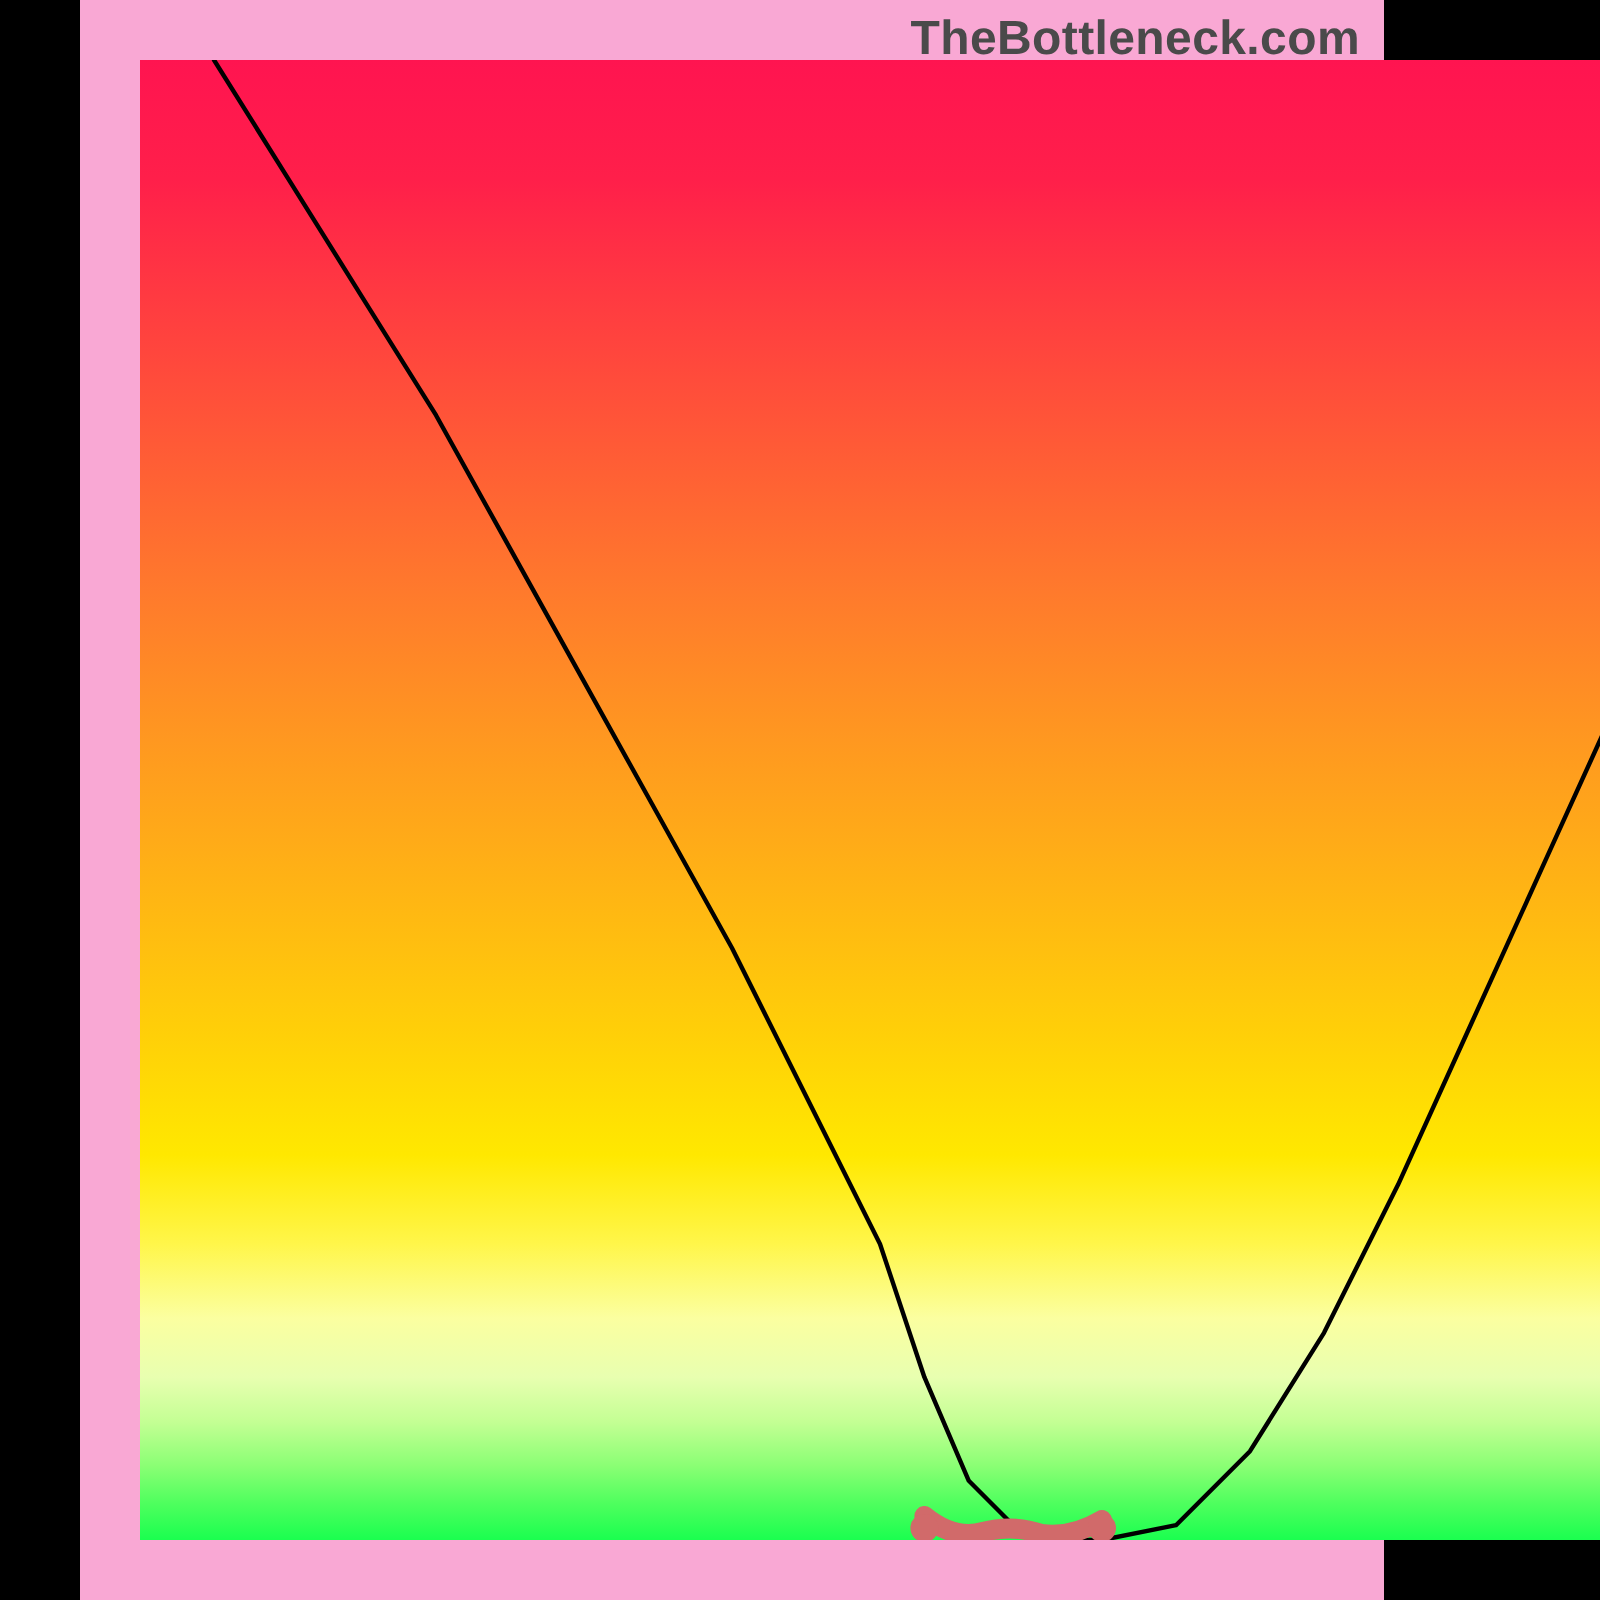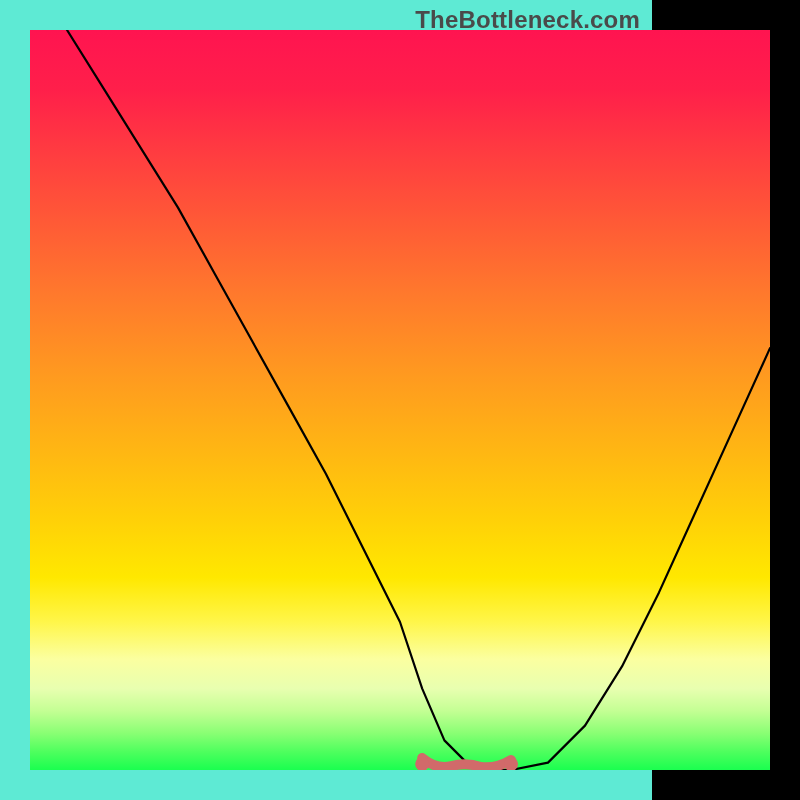--- a/index.html
+++ b/index.html
@@ -8,21 +8,22 @@
     width: 800px;
     height: 800px;
     background: #000;
     overflow: hidden;
     font-family: Arial, Helvetica, sans-serif;
   }
   .frame {
     position: relative;
     width: 652px;
     height: 800px;
-    background: #5eead4;
+    background: #f9a8d4;
+    margin-left: 40px;
   }
   .watermark {
     position: absolute;
     top: 6px;
     right: 12px;
     color: #4a4a4a;
     font-size: 24px;
     font-weight: 600;
     letter-spacing: 0.2px;
     z-index: 50;

